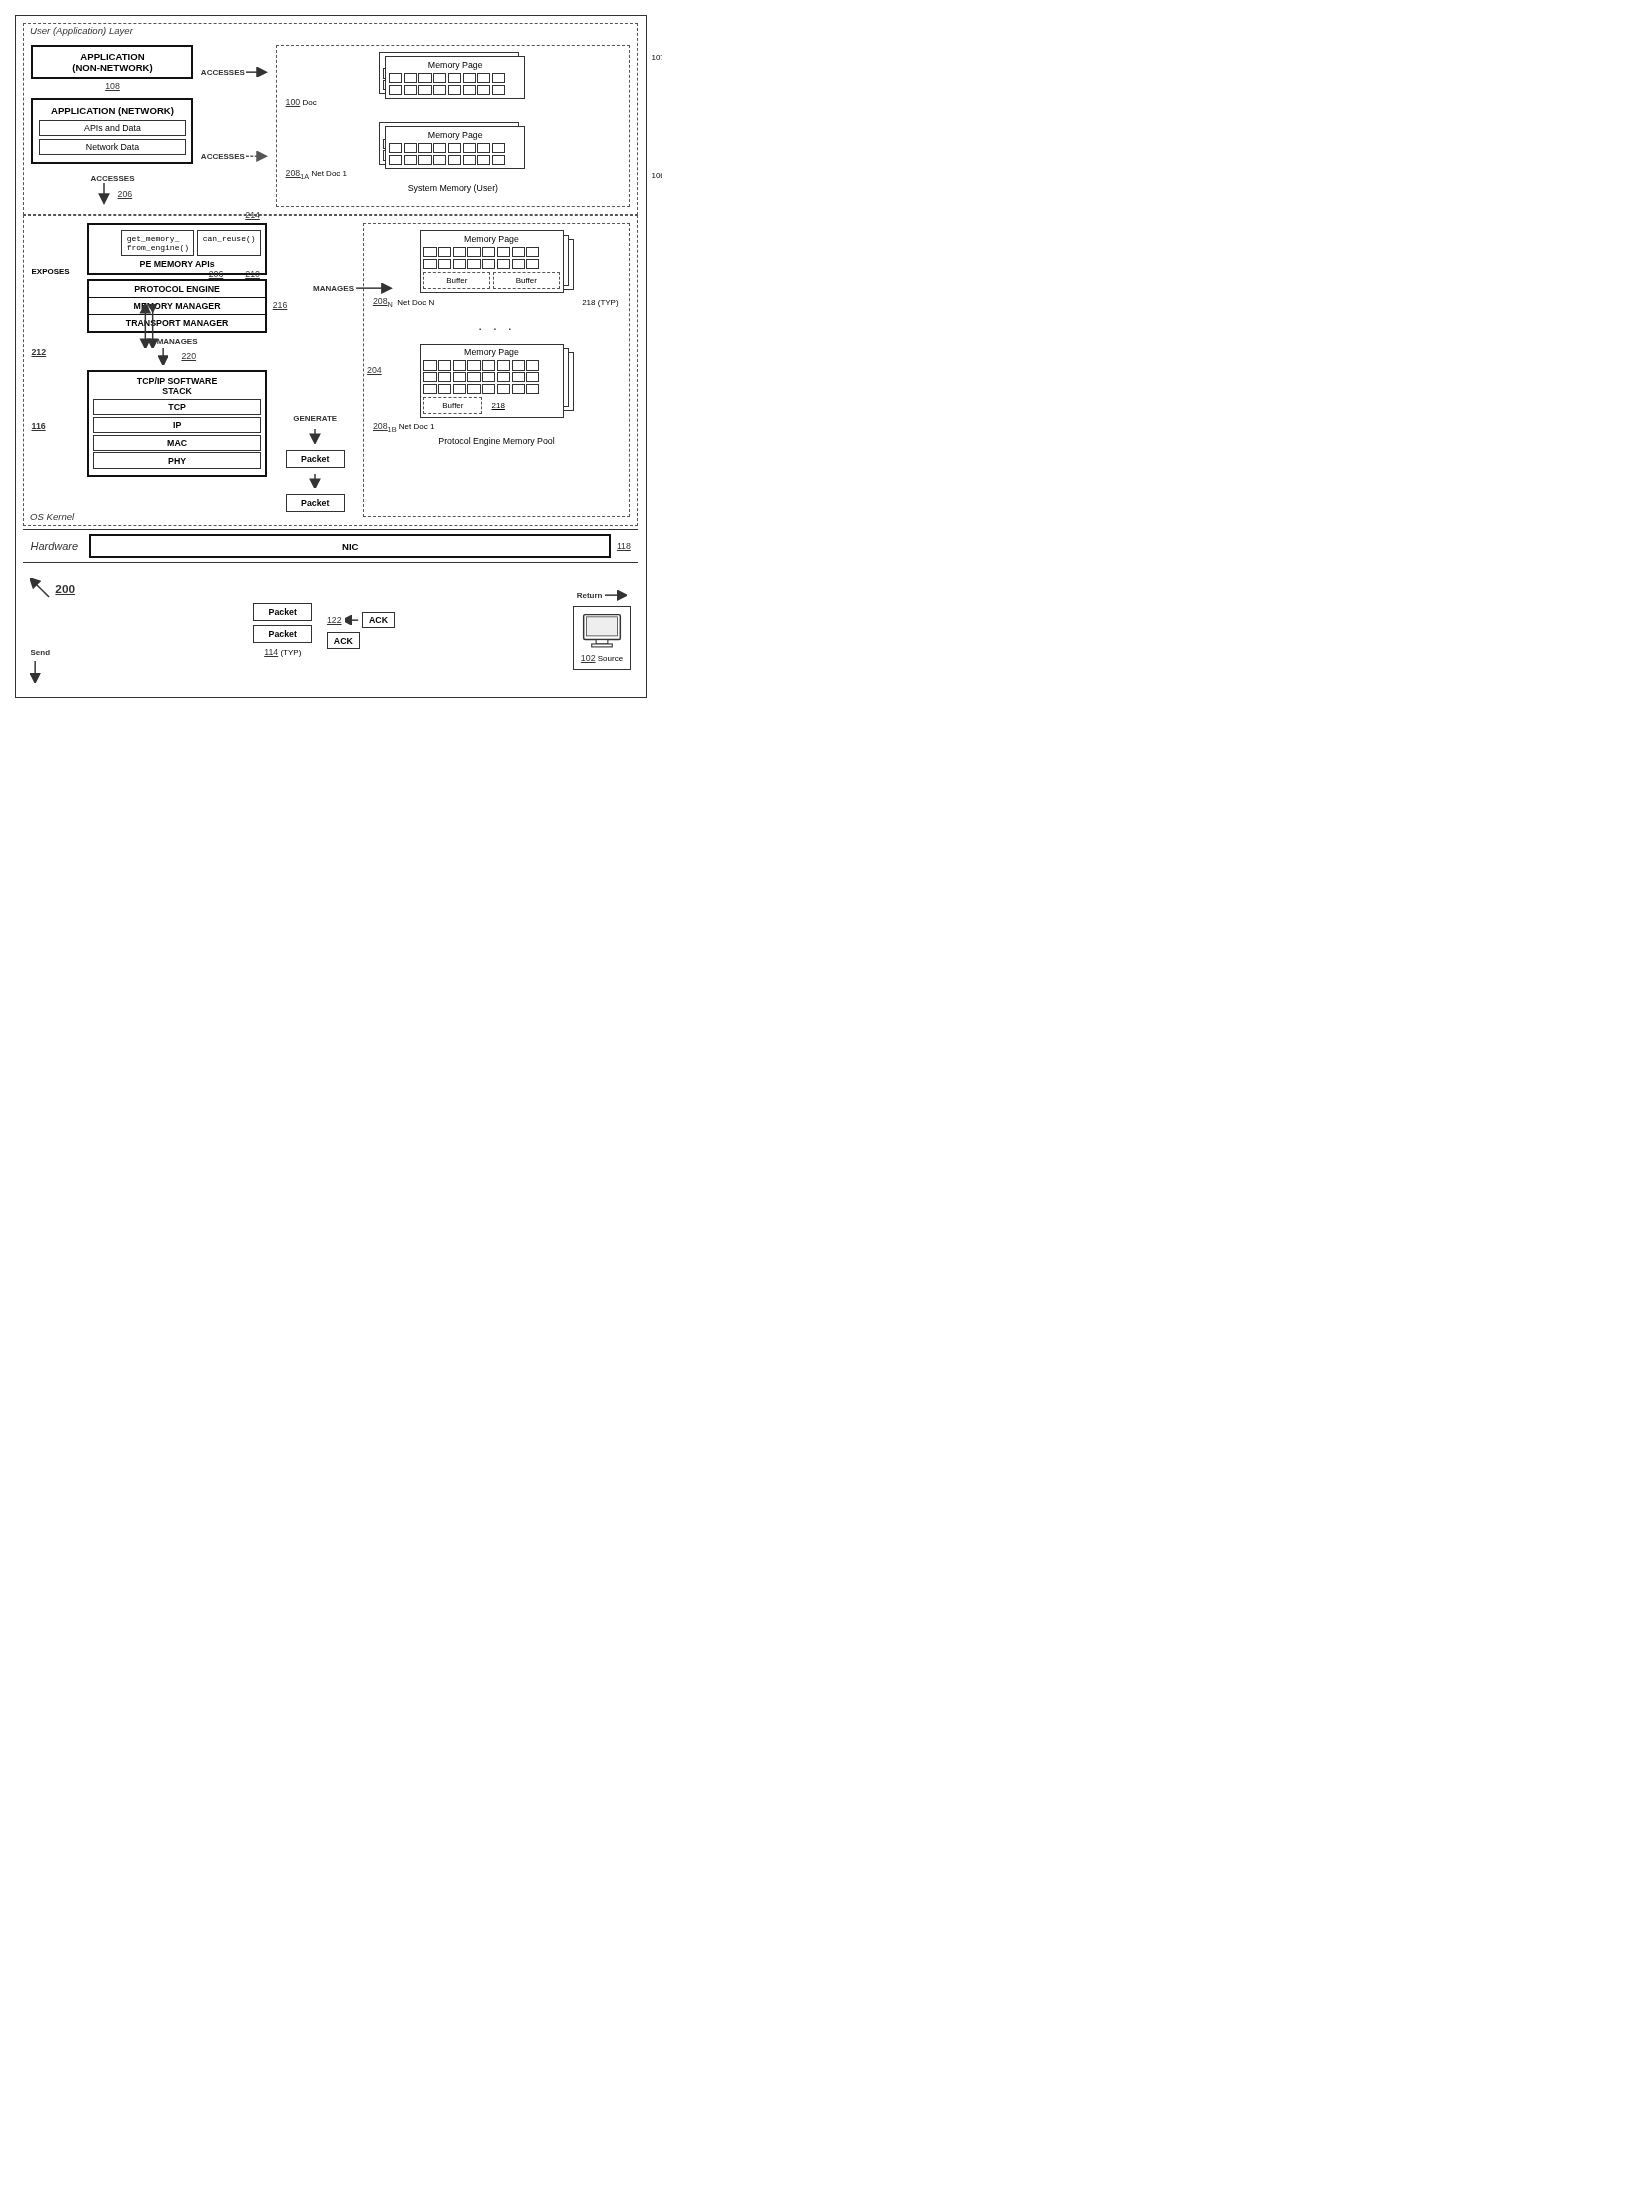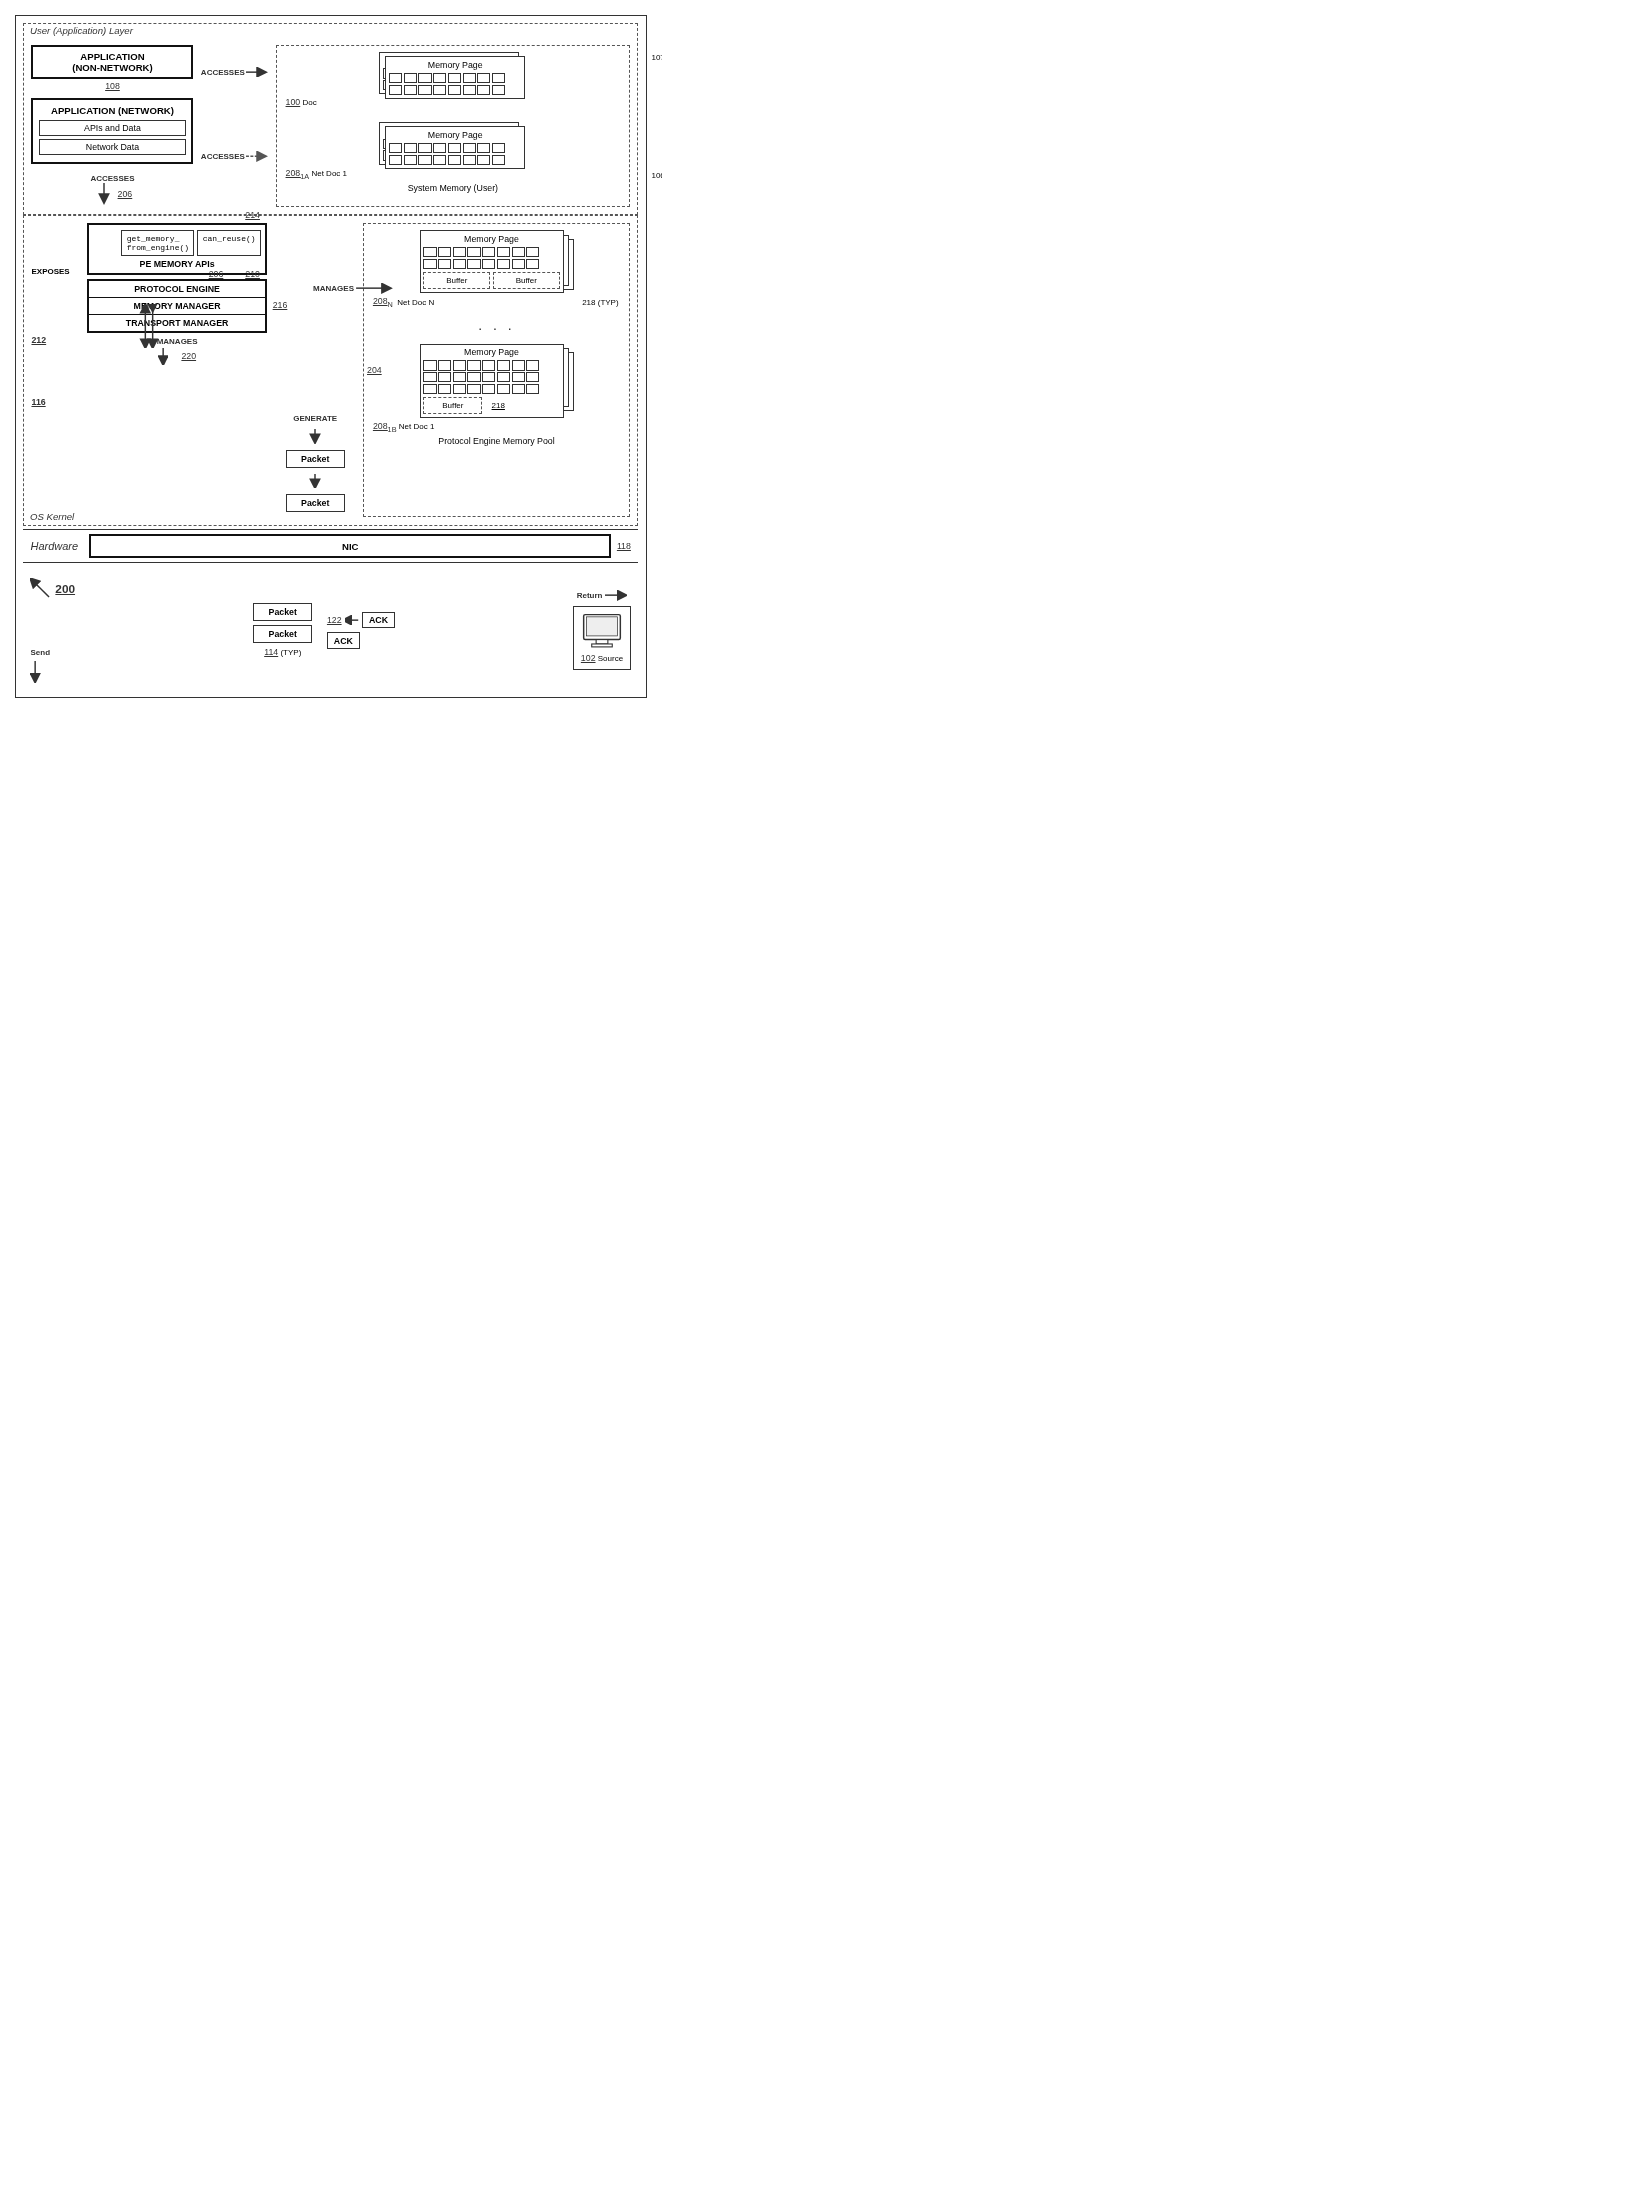--- a/index.html
+++ b/index.html
@@ -526,21 +526,21 @@
         </div>
       </div>
     </div>
 
     <div class="os-layer">
 
       <div class="os-content">
 
         <div style="display:flex;flex-direction:row;gap:4.4px;align-items:flex-start;">
 
-          <div style="display:flex;flex-direction:column;justify-content:flex-start;gap:0;font-size:8px;font-weight:bold;padding-top:44px;min-width:51px;">
+          <div style="display:flex;flex-direction:column;justify-content:flex-start;gap:12px;font-size:8px;font-weight:bold;padding-top:44px;min-width:51px;">
             <div style="margin-bottom:59px;">
               <span>EXPOSES</span>
             </div>
             <div style="margin-bottom:7.4px;">
               <span class="ref-num">212</span>
             </div>
             <div style="margin-top:44px;">
               <span class="ref-num">116</span>
             </div>
           </div>
@@ -579,20 +579,27 @@
                       <marker id="arr4" markerWidth="8" markerHeight="8" refX="4" refY="4" orient="auto">
                         <path d="M0,0 L8,4 L0,8 Z" fill="#333"></path>
                       </marker>
                     </defs>
                   <line x1="7" y1="0" x2="7" y2="18" stroke="#333" stroke-width="2" marker-end="url(#arr4)"></line>
                 </svg>
                 <span class="ref-num">220</span>
               </div>
             </div>
 
+            <div class="tcp-ip-box">
+              <div class="tcp-ip-title">TCP/IP SOFTWARE<br>STACK</div>
+              <div class="protocol-row">TCP</div>
+              <div class="protocol-row">IP</div>
+              <div class="protocol-row">MAC</div>
+              <div class="protocol-row">PHY</div>
+            </div>
           </div>
         </div>
 
         <div style="display:flex;flex-direction:column;align-items:center;gap:5.9px;padding-top:191px;flex:0 0 81px;">
           <span class="arrow-label">GENERATE</span>
           <svg width="22" height="14.7" viewBox="0 0 30 20">
             <defs>
                 <marker id="arr5" markerWidth="8" markerHeight="8" refX="4" refY="4" orient="auto">
                   <path d="M0,0 L8,4 L0,8 Z" fill="#333"></path>
                 </marker>

